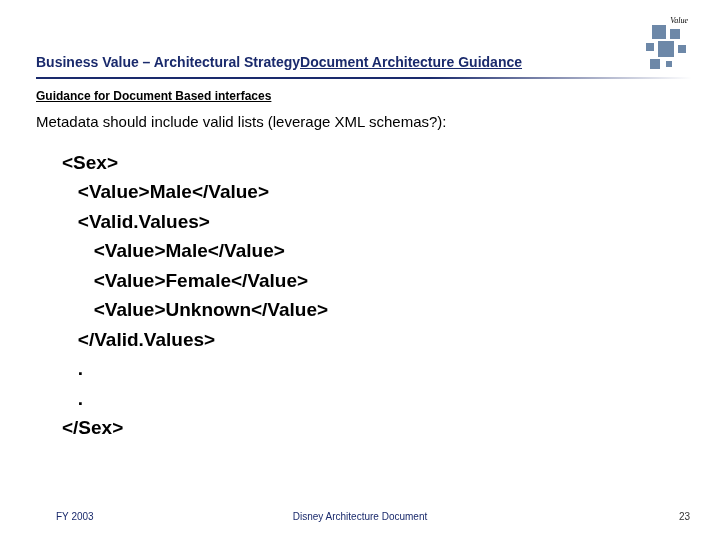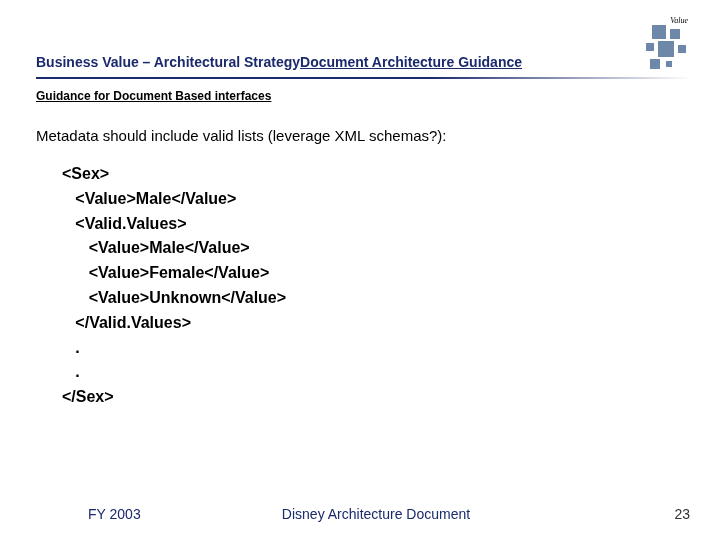--- a/index.html
+++ b/index.html
@@ -86,43 +86,42 @@
   }
   .subhead {
     font-size: 12px;
     font-weight: bold;
     text-decoration: underline;
     color: #000;
   }
   .lead {
     font-size: 15px;
     color: #000;
-    margin-top: 24px;
+    margin-top: 10px;
   }
   .code-block {
     margin: 18px 0 0 26px;
     font-family: Verdana, Arial, sans-serif;
-    font-size: 16px;
+    font-size: 19px;
     font-weight: bold;
     color: #000;
     line-height: 1.55;
     white-space: pre;
   }
   .footer {
     position: absolute;
     bottom: 18px;
     left: 0;
     right: 0;
     display: flex;
     justify-content: space-between;
     align-items: baseline;
     padding: 0 30px 0 56px;
-    font-size: 14px;
+    font-size: 10px;
     color: #1a2a6c;
-    margin-left: 32px;
   }
   .footer .center {
     position: absolute;
     left: 50%;
     transform: translateX(-50%);
   }
   .footer .right {
     color: #333;
   }
 </style>

